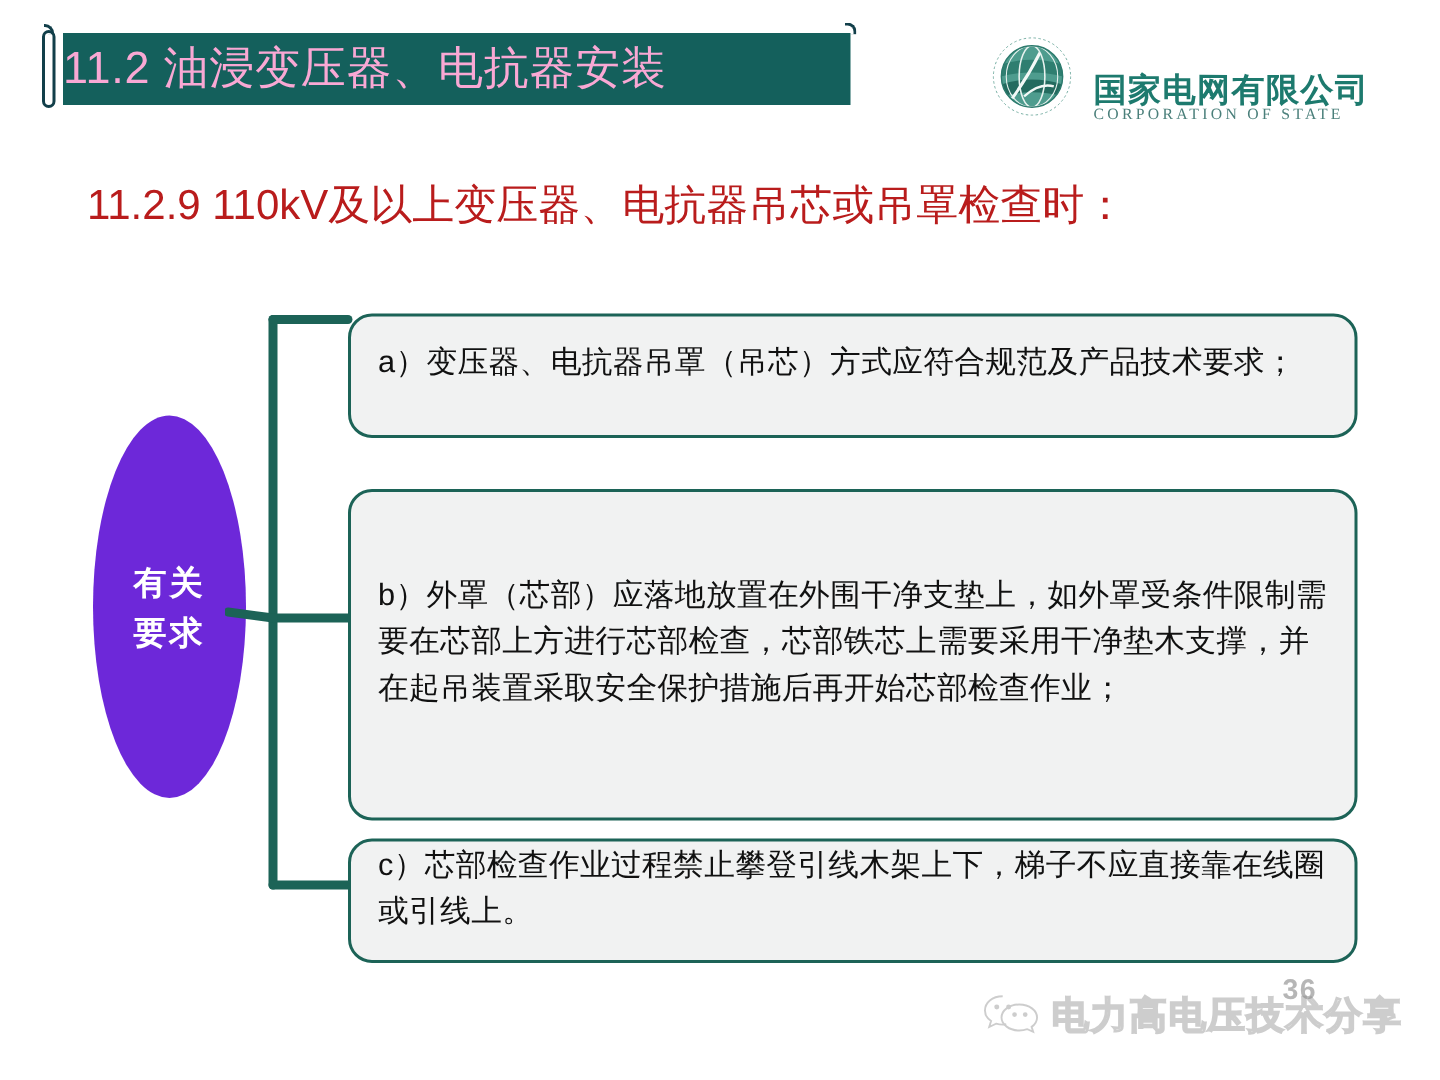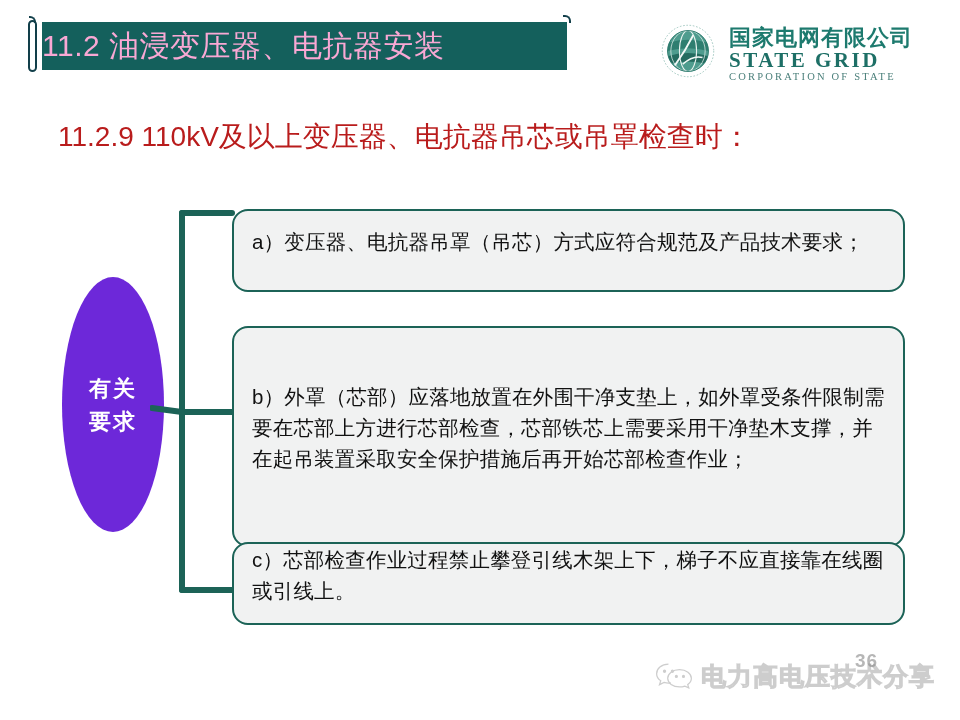--- a/index.html
+++ b/index.html
@@ -186,21 +186,21 @@
     align-items: center;
   }
   .note-text {
     font-size: 20.5px;
     line-height: 1.5;
     color: #111111;
     letter-spacing: 0.2px;
   }
   #box-a { top: 209px; height: 83px; }
   #box-b { top: 326px; height: 221px; }
-  #box-c { top: 542px; height: 83px; }
+  #box-c { top: 559px; height: 83px; }
 
   
   #watermark {
     position: absolute;
     left: 655px;
     top: 655px;
     height: 42px;
     display: flex;
     align-items: center;
     opacity: 0.42;
@@ -256,21 +256,20 @@
         <ellipse cx="50" cy="50" rx="13" ry="31" fill="none" stroke="#e8f2ef" stroke-width="1.6"></ellipse>
         <ellipse cx="50" cy="50" rx="26" ry="31" fill="none" stroke="#e8f2ef" stroke-width="1.1"></ellipse>
         <path d="M30 72 Q46 50 58 26" fill="none" stroke="#f2f8f6" stroke-width="3"></path>
         <path d="M42 70 Q58 56 72 60" fill="none" stroke="#f2f8f6" stroke-width="2.4"></path>
       </g>
       <circle cx="50" cy="50" r="31" fill="none" stroke="#2c7a6d" stroke-width="1.4"></circle>
       <circle cx="50" cy="50" r="39" fill="none" stroke="#6ba79b" stroke-width="0.9" stroke-dasharray="2.5 2.5"></circle>
     </svg>
     <div id="logo-text">
       <div id="logo-cn">国家电网有限公司</div>
-      <div id="logo-en">STATE GRID</div>
       <div id="logo-sub">CORPORATION OF STATE</div>
     </div>
   </div>
 
   <div id="heading">11.2.9 110kV及以上变压器、电抗器吊芯或吊罩检查时：</div>
 
   <div id="ellipse">
     <div class="line">有关</div>
     <div class="line">要求</div>
   </div>

